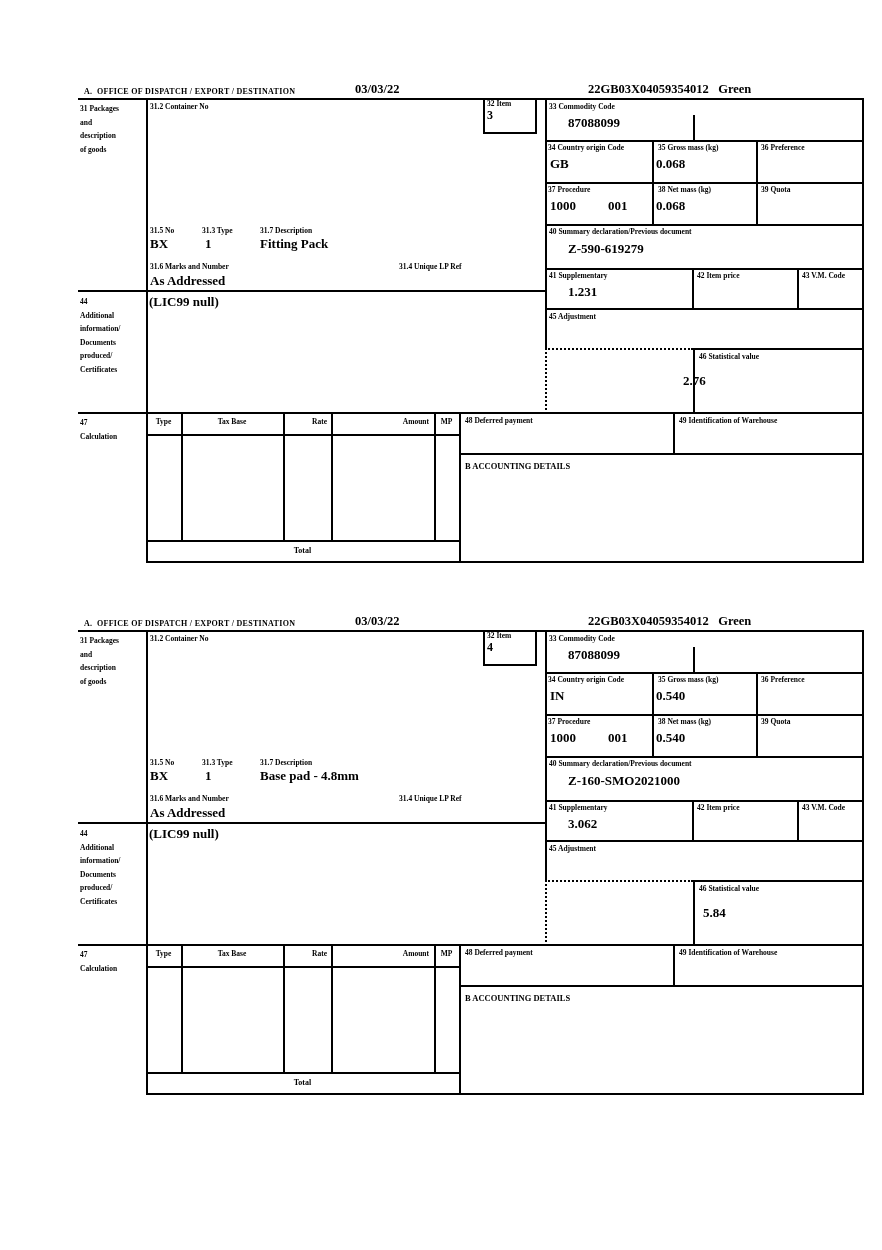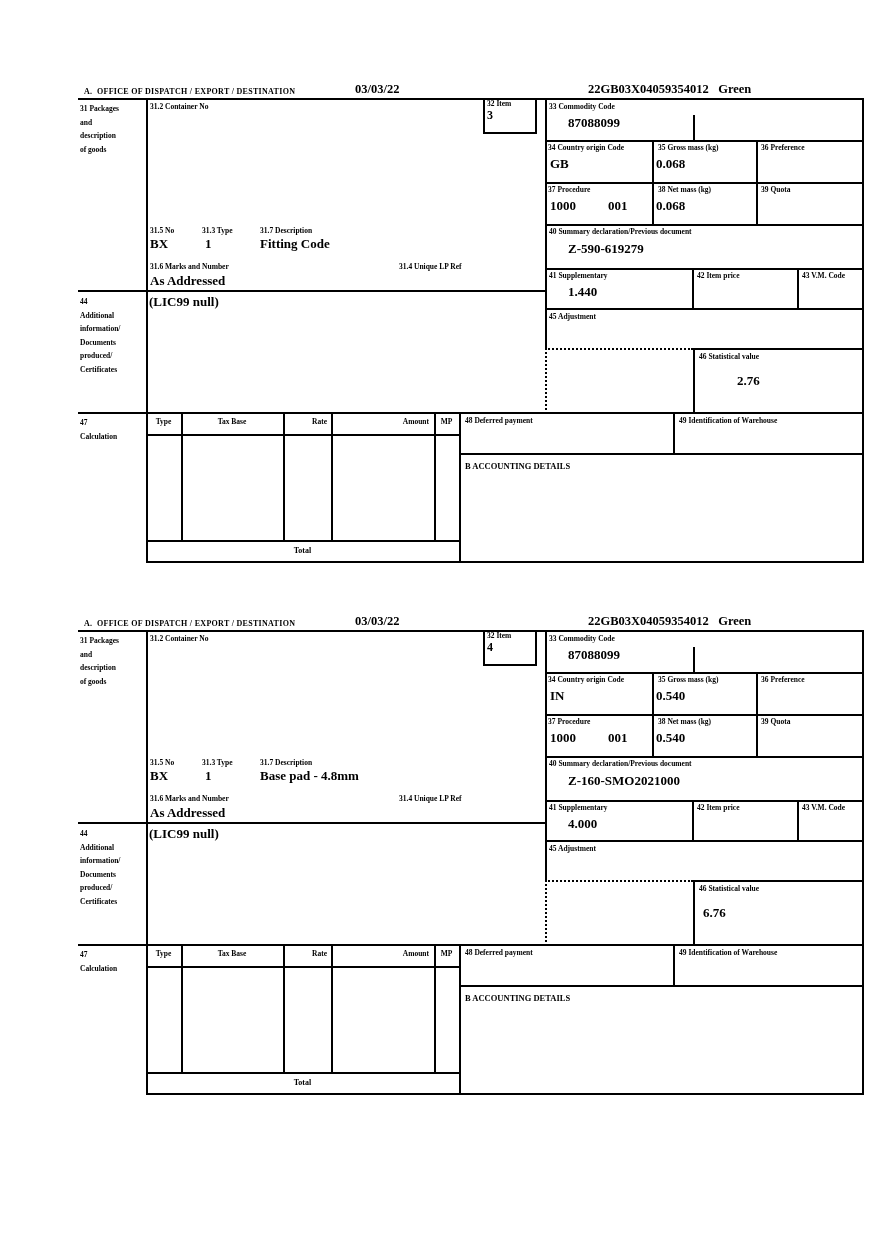--- a/index.html
+++ b/index.html
@@ -89,45 +89,45 @@
   <span class="t val" style="left:530px;top:113px">001</span>
   <span class="t lbl" style="left:580px;top:100px">38 Net mass (kg)</span>
   <span class="t val" style="left:578px;top:113px">0.068</span>
   <span class="t lbl" style="left:683px;top:100px">39 Quota</span>
 
   <span class="t lbl" style="left:72px;top:141px">31.5 No</span>
   <span class="t lbl" style="left:124px;top:141px">31.3 Type</span>
   <span class="t lbl" style="left:182px;top:141px">31.7 Description</span>
   <span class="t val" style="left:72px;top:151px">BX</span>
   <span class="t val" style="left:127px;top:151px">1</span>
-  <span class="t val" style="left:182px;top:151px">Fitting Code</span>
+  <span class="t val" style="left:182px;top:151px">Fitting Pack</span>
 
   <span class="t lbl" style="left:72px;top:177px">31.6 Marks and Number</span>
   <span class="t lbl" style="left:321px;top:177px">31.4 Unique LP Ref</span>
   <span class="t val" style="left:72px;top:188px">As Addressed</span>
 
   <span class="t lbl" style="left:471px;top:142px">40 Summary declaration/Previous document</span>
   <span class="t val" style="left:490px;top:156px">Z-590-619279</span>
 
   <span class="t lbl" style="left:471px;top:186px">41 Supplementary</span>
-  <span class="t val" style="left:490px;top:199px">1.440</span>
+  <span class="t val" style="left:490px;top:199px">1.231</span>
   <span class="t lbl" style="left:619px;top:186px">42 Item price</span>
   <span class="t lbl" style="left:724px;top:186px">43 V.M. Code</span>
 
   <span class="t lbl ml" style="left:2px;top:210px">44
 Additional
 information/
 Documents
 produced/
 Certificates</span>
   <span class="t val" style="left:71px;top:209px">(LIC99 null)</span>
 
   <span class="t lbl" style="left:471px;top:227px">45 Adjustment</span>
   <span class="t lbl" style="left:621px;top:267px">46 Statistical value</span>
-  <span class="t val" style="left:659px;top:288px">2.76</span>
+  <span class="t val" style="left:605px;top:288px">2.76</span>
 
   <span class="t lbl ml" style="left:2px;top:331px">47
 Calculation</span>
   <span class="ch" style="left:68px;width:35px;text-align:center">Type</span>
   <span class="ch" style="left:103px;width:102px;text-align:center">Tax Base</span>
   <span class="ch" style="left:205px;width:44px;text-align:right">Rate</span>
   <span class="ch" style="left:253px;width:98px;text-align:right">Amount</span>
   <span class="ch" style="left:356px;width:25px;text-align:center">MP</span>
   <span class="total">Total</span>
 
@@ -207,35 +207,35 @@
   <span class="t val" style="left:182px;top:151px">Base pad - 4.8mm</span>
 
   <span class="t lbl" style="left:72px;top:177px">31.6 Marks and Number</span>
   <span class="t lbl" style="left:321px;top:177px">31.4 Unique LP Ref</span>
   <span class="t val" style="left:72px;top:188px">As Addressed</span>
 
   <span class="t lbl" style="left:471px;top:142px">40 Summary declaration/Previous document</span>
   <span class="t val" style="left:490px;top:156px">Z-160-SMO2021000</span>
 
   <span class="t lbl" style="left:471px;top:186px">41 Supplementary</span>
-  <span class="t val" style="left:490px;top:199px">4.000</span>
+  <span class="t val" style="left:490px;top:199px">3.062</span>
   <span class="t lbl" style="left:619px;top:186px">42 Item price</span>
   <span class="t lbl" style="left:724px;top:186px">43 V.M. Code</span>
 
   <span class="t lbl ml" style="left:2px;top:210px">44
 Additional
 information/
 Documents
 produced/
 Certificates</span>
   <span class="t val" style="left:71px;top:209px">(LIC99 null)</span>
 
   <span class="t lbl" style="left:471px;top:227px">45 Adjustment</span>
   <span class="t lbl" style="left:621px;top:267px">46 Statistical value</span>
-  <span class="t val" style="left:625px;top:288px">6.76</span>
+  <span class="t val" style="left:625px;top:288px">5.84</span>
 
   <span class="t lbl ml" style="left:2px;top:331px">47
 Calculation</span>
   <span class="ch" style="left:68px;width:35px;text-align:center">Type</span>
   <span class="ch" style="left:103px;width:102px;text-align:center">Tax Base</span>
   <span class="ch" style="left:205px;width:44px;text-align:right">Rate</span>
   <span class="ch" style="left:253px;width:98px;text-align:right">Amount</span>
   <span class="ch" style="left:356px;width:25px;text-align:center">MP</span>
   <span class="total">Total</span>
 

